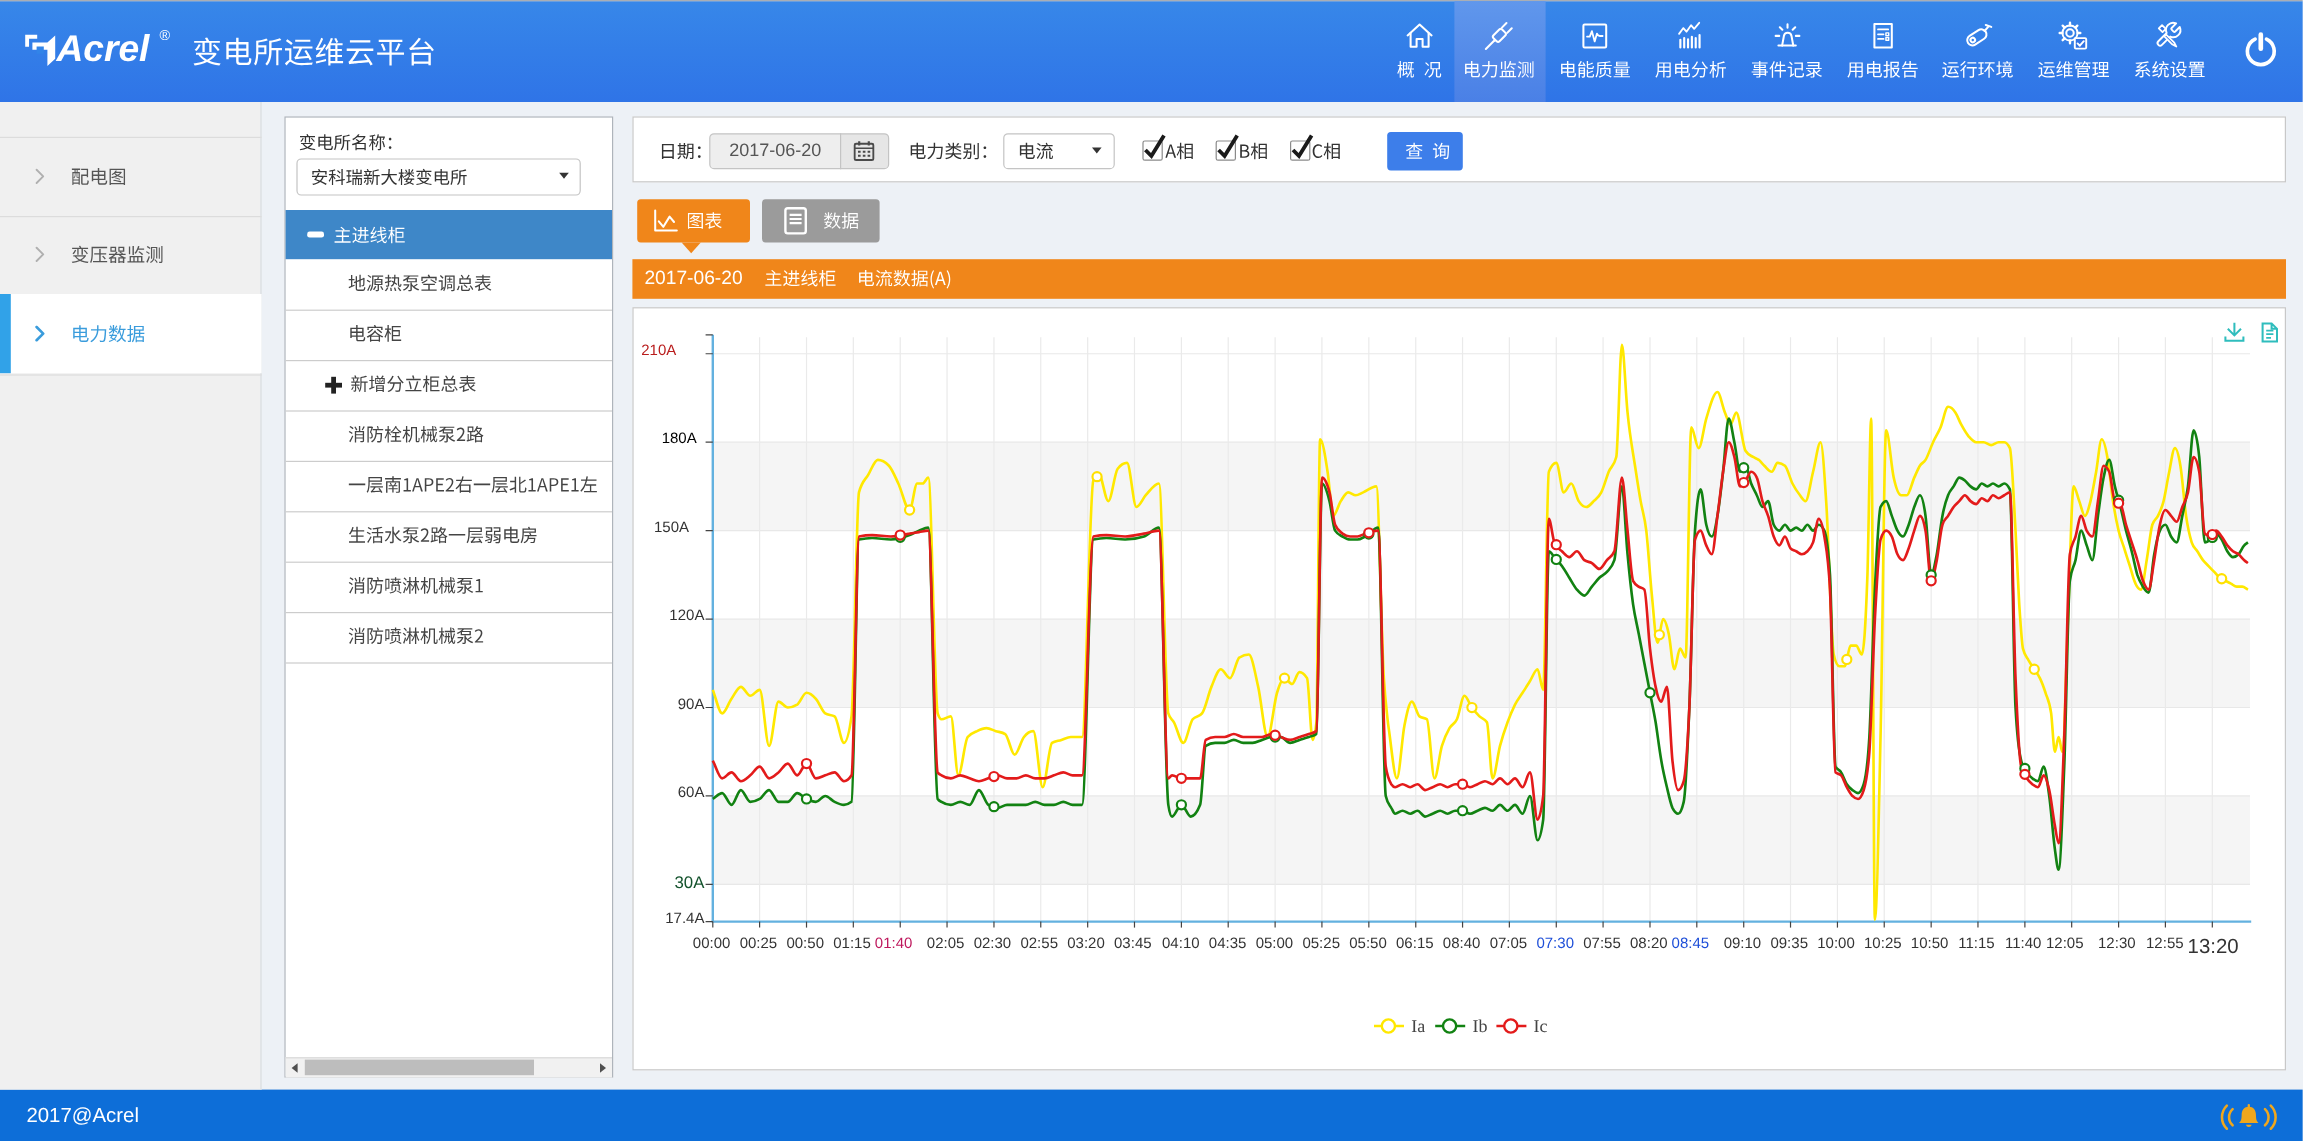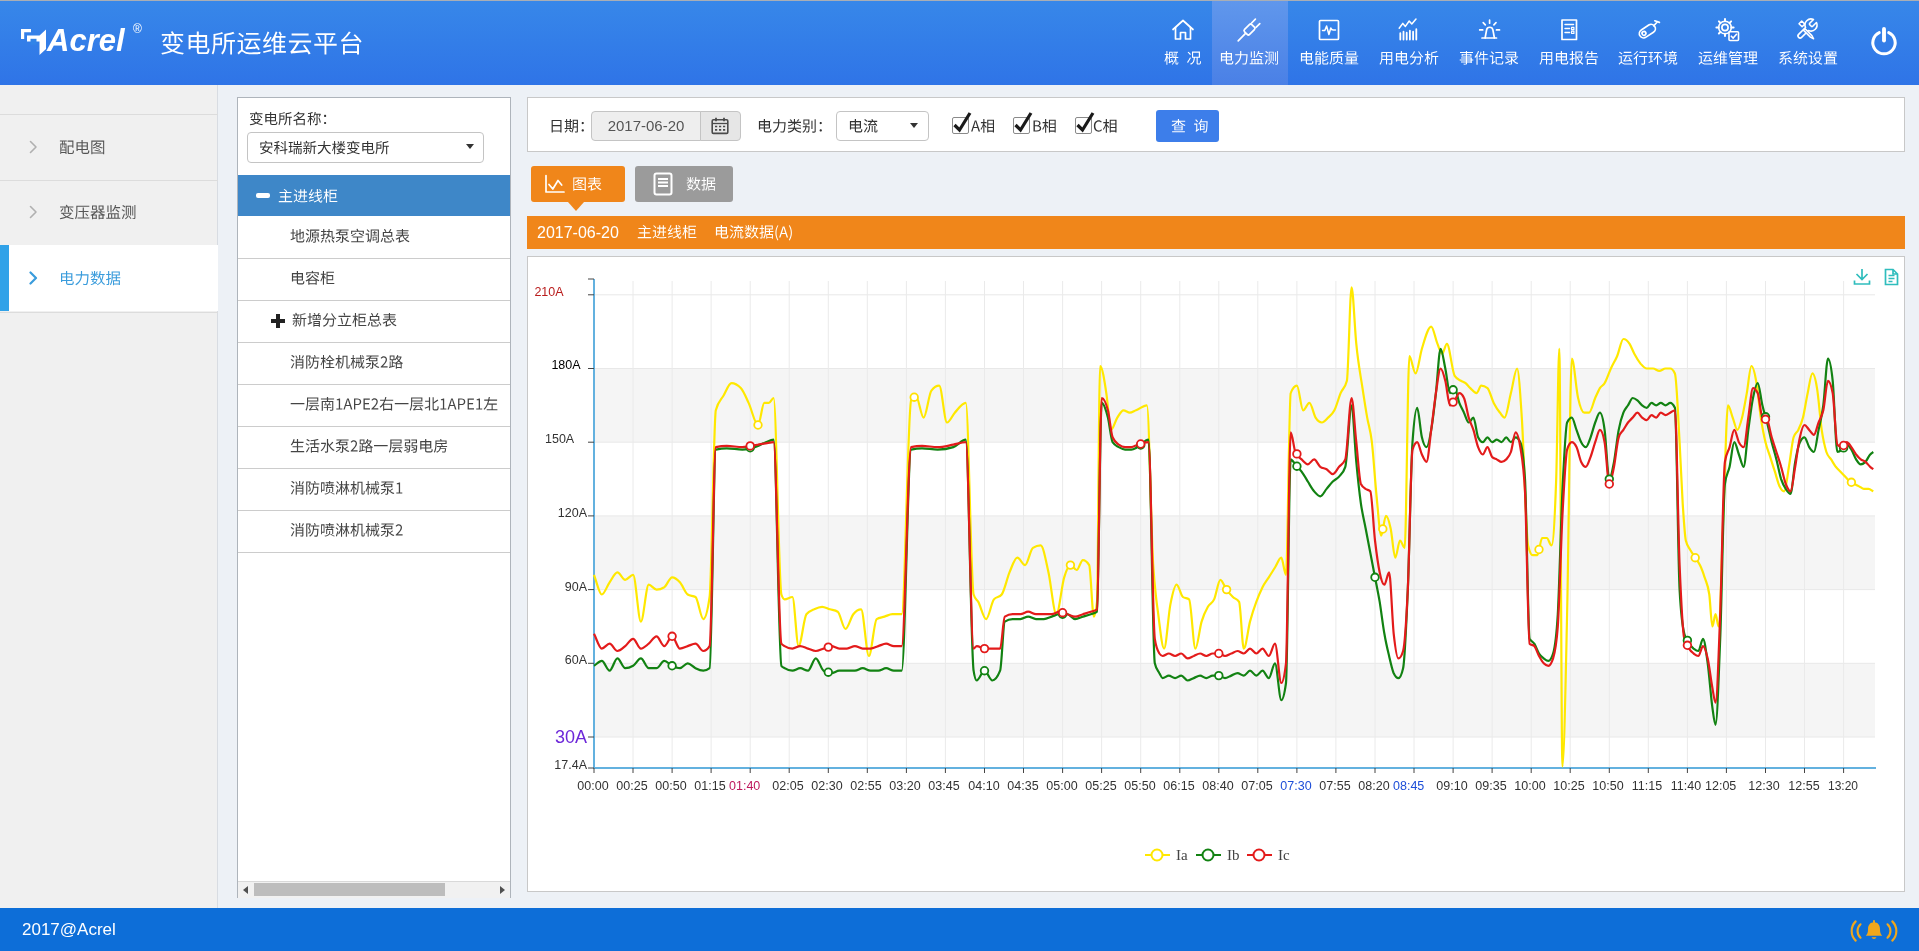--- a/index.html
+++ b/index.html
@@ -389,21 +389,21 @@
       <path d="M1357.5 12.5 h7.5 l4.5 4.5 v10.5 h-12 Z M1365 12.5 v4.5 h4.5"></path>
       <path d="M1360.5 18.5 h6 M1360.5 21.5 h6 M1360.5 24.5 h4" stroke-width="1.5"></path>
     </g>
   </svg>
 <div class="abs" style="left:528px;top:285px;width:42px;text-align:center;font-size:12.5px;color:#b91c1c">210A</div>
 <div class="abs" style="left:545px;top:358px;width:42px;text-align:center;font-size:12.5px;color:#000000">180A</div>
 <div class="abs" style="left:545px;top:432px;width:42px;font-size:12.5px;color:#333">150A</div>
 <div class="abs" style="left:545px;top:506px;width:42px;text-align:right;font-size:12.5px;color:#333">120A</div>
 <div class="abs" style="left:545px;top:580px;width:42px;text-align:right;font-size:12.5px;color:#333">90A</div>
 <div class="abs" style="left:545px;top:653px;width:42px;text-align:right;font-size:12.5px;color:#333">60A</div>
-<div class="abs" style="left:545px;top:727px;width:42px;text-align:right;font-size:18px;color:#6d28d9">30A</div>
+<div class="abs" style="left:545px;top:727px;width:42px;text-align:right;font-size:14px;color:#14532d">30A</div>
 <div class="abs" style="left:545px;top:758px;width:42px;text-align:right;font-size:12.5px;color:#333">17.4A</div>
 <div class="abs" style="left:573px;top:779px;width:40px;text-align:center;font-size:12.5px;color:#333">00:00</div>
 <div class="abs" style="left:612px;top:779px;width:40px;text-align:center;font-size:12.5px;color:#333">00:25</div>
 <div class="abs" style="left:651px;top:779px;width:40px;text-align:center;font-size:12.5px;color:#333">00:50</div>
 <div class="abs" style="left:690px;top:779px;width:40px;text-align:center;font-size:12.5px;color:#333">01:15</div>
 <div class="abs" style="left:729px;top:779px;width:40px;font-size:12.5px;color:#be185d">01:40</div>
 <div class="abs" style="left:768px;top:779px;width:40px;text-align:center;font-size:12.5px;color:#333">02:05</div>
 <div class="abs" style="left:807px;top:779px;width:40px;text-align:center;font-size:12.5px;color:#333">02:30</div>
 <div class="abs" style="left:846px;top:779px;width:40px;text-align:center;font-size:12.5px;color:#333">02:55</div>
 <div class="abs" style="left:885px;top:779px;width:40px;text-align:center;font-size:12.5px;color:#333">03:20</div>
@@ -423,12 +423,12 @@
 <div class="abs" style="left:1432px;top:779px;width:40px;text-align:center;font-size:12.5px;color:#333">09:10</div>
 <div class="abs" style="left:1471px;top:779px;width:40px;text-align:center;font-size:12.5px;color:#333">09:35</div>
 <div class="abs" style="left:1510px;top:779px;width:40px;text-align:center;font-size:12.5px;color:#333">10:00</div>
 <div class="abs" style="left:1549px;top:779px;width:40px;text-align:center;font-size:12.5px;color:#333">10:25</div>
 <div class="abs" style="left:1588px;top:779px;width:40px;text-align:center;font-size:12.5px;color:#333">10:50</div>
 <div class="abs" style="left:1627px;top:779px;width:40px;text-align:center;font-size:12.5px;color:#333">11:15</div>
 <div class="abs" style="left:1666px;top:779px;width:40px;text-align:center;font-size:12.5px;color:#333">11:40</div>
 <div class="abs" style="left:1705px;top:779px;width:40px;text-align:left;font-size:12.5px;color:#333">12:05</div>
 <div class="abs" style="left:1744px;top:779px;width:40px;text-align:center;font-size:12.5px;color:#333">12:30</div>
 <div class="abs" style="left:1784px;top:779px;width:40px;text-align:center;font-size:12.5px;color:#333">12:55</div>
-<div class="abs" style="left:1823px;top:779px;width:40px;text-align:center;font-size:12px;color:#333">13:20</div>
+<div class="abs" style="left:1823px;top:779px;width:40px;text-align:center;font-size:17px;color:#333">13:20</div>
 </body></html>

